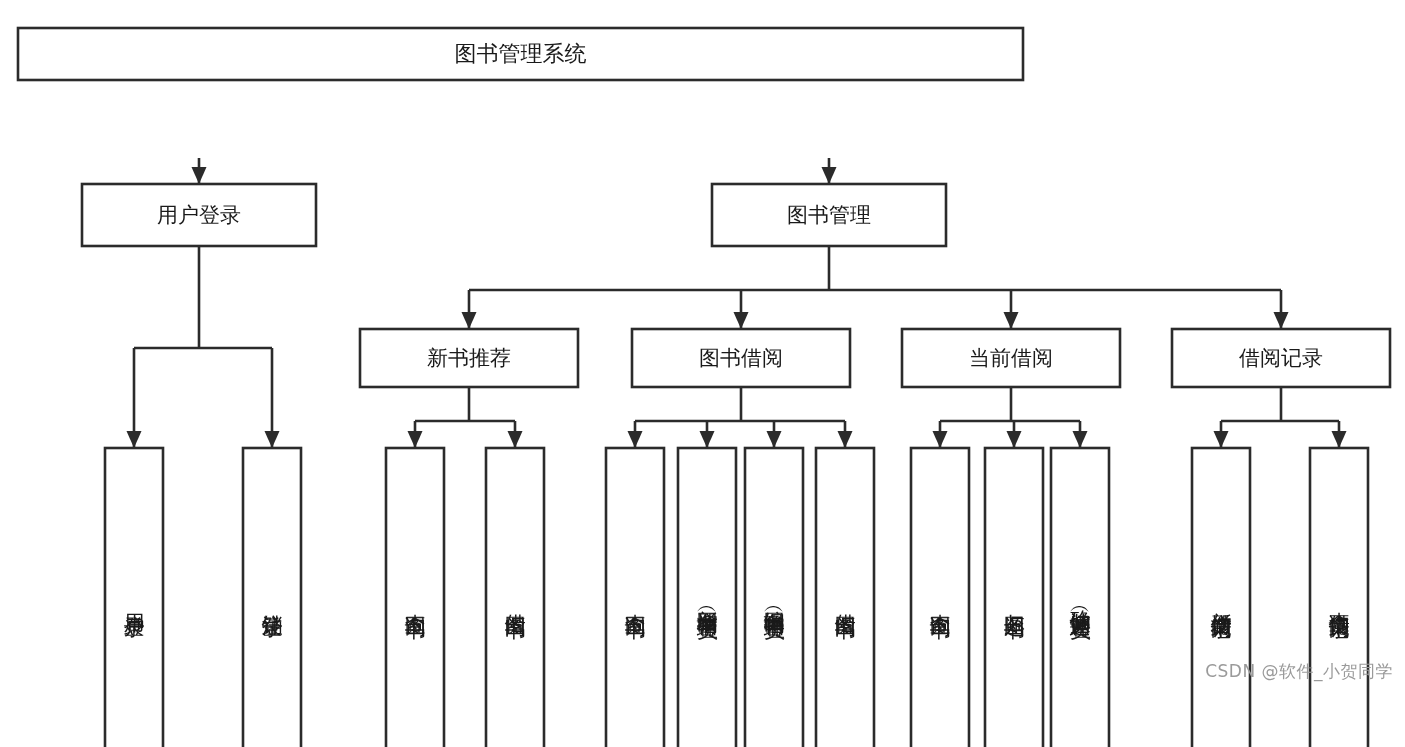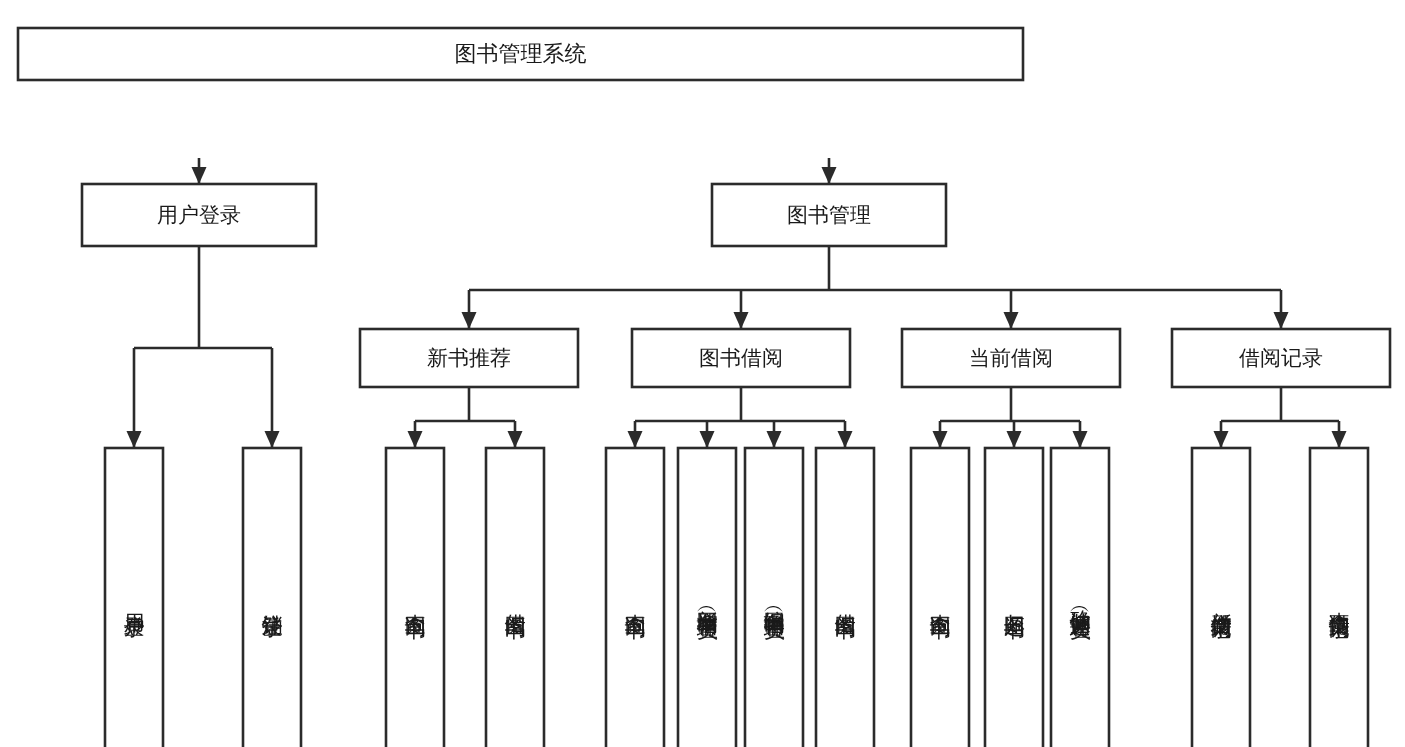--- a/index.html
+++ b/index.html
@@ -204,13 +204,14 @@
       <div class="vlabel-wrap" style="left: 1051px; top: 435px; width: 58px; height: 303px;">
         <div class="vlabel">确认归还（管理员）</div>
       </div>
       <div class="vlabel-wrap" style="left: 1192px; top: 435px; width: 58px; height: 303px;">
         <div class="vlabel">新增借阅记录</div>
       </div>
       <div class="vlabel-wrap" style="left: 1310px; top: 435px; width: 58px; height: 303px;">
         <div class="vlabel">查询借阅记录</div>
       </div>
     </div>
+  <div class="watermark">CSDN @软件_小贺同学</div>
 </div>
 
 </body></html>

